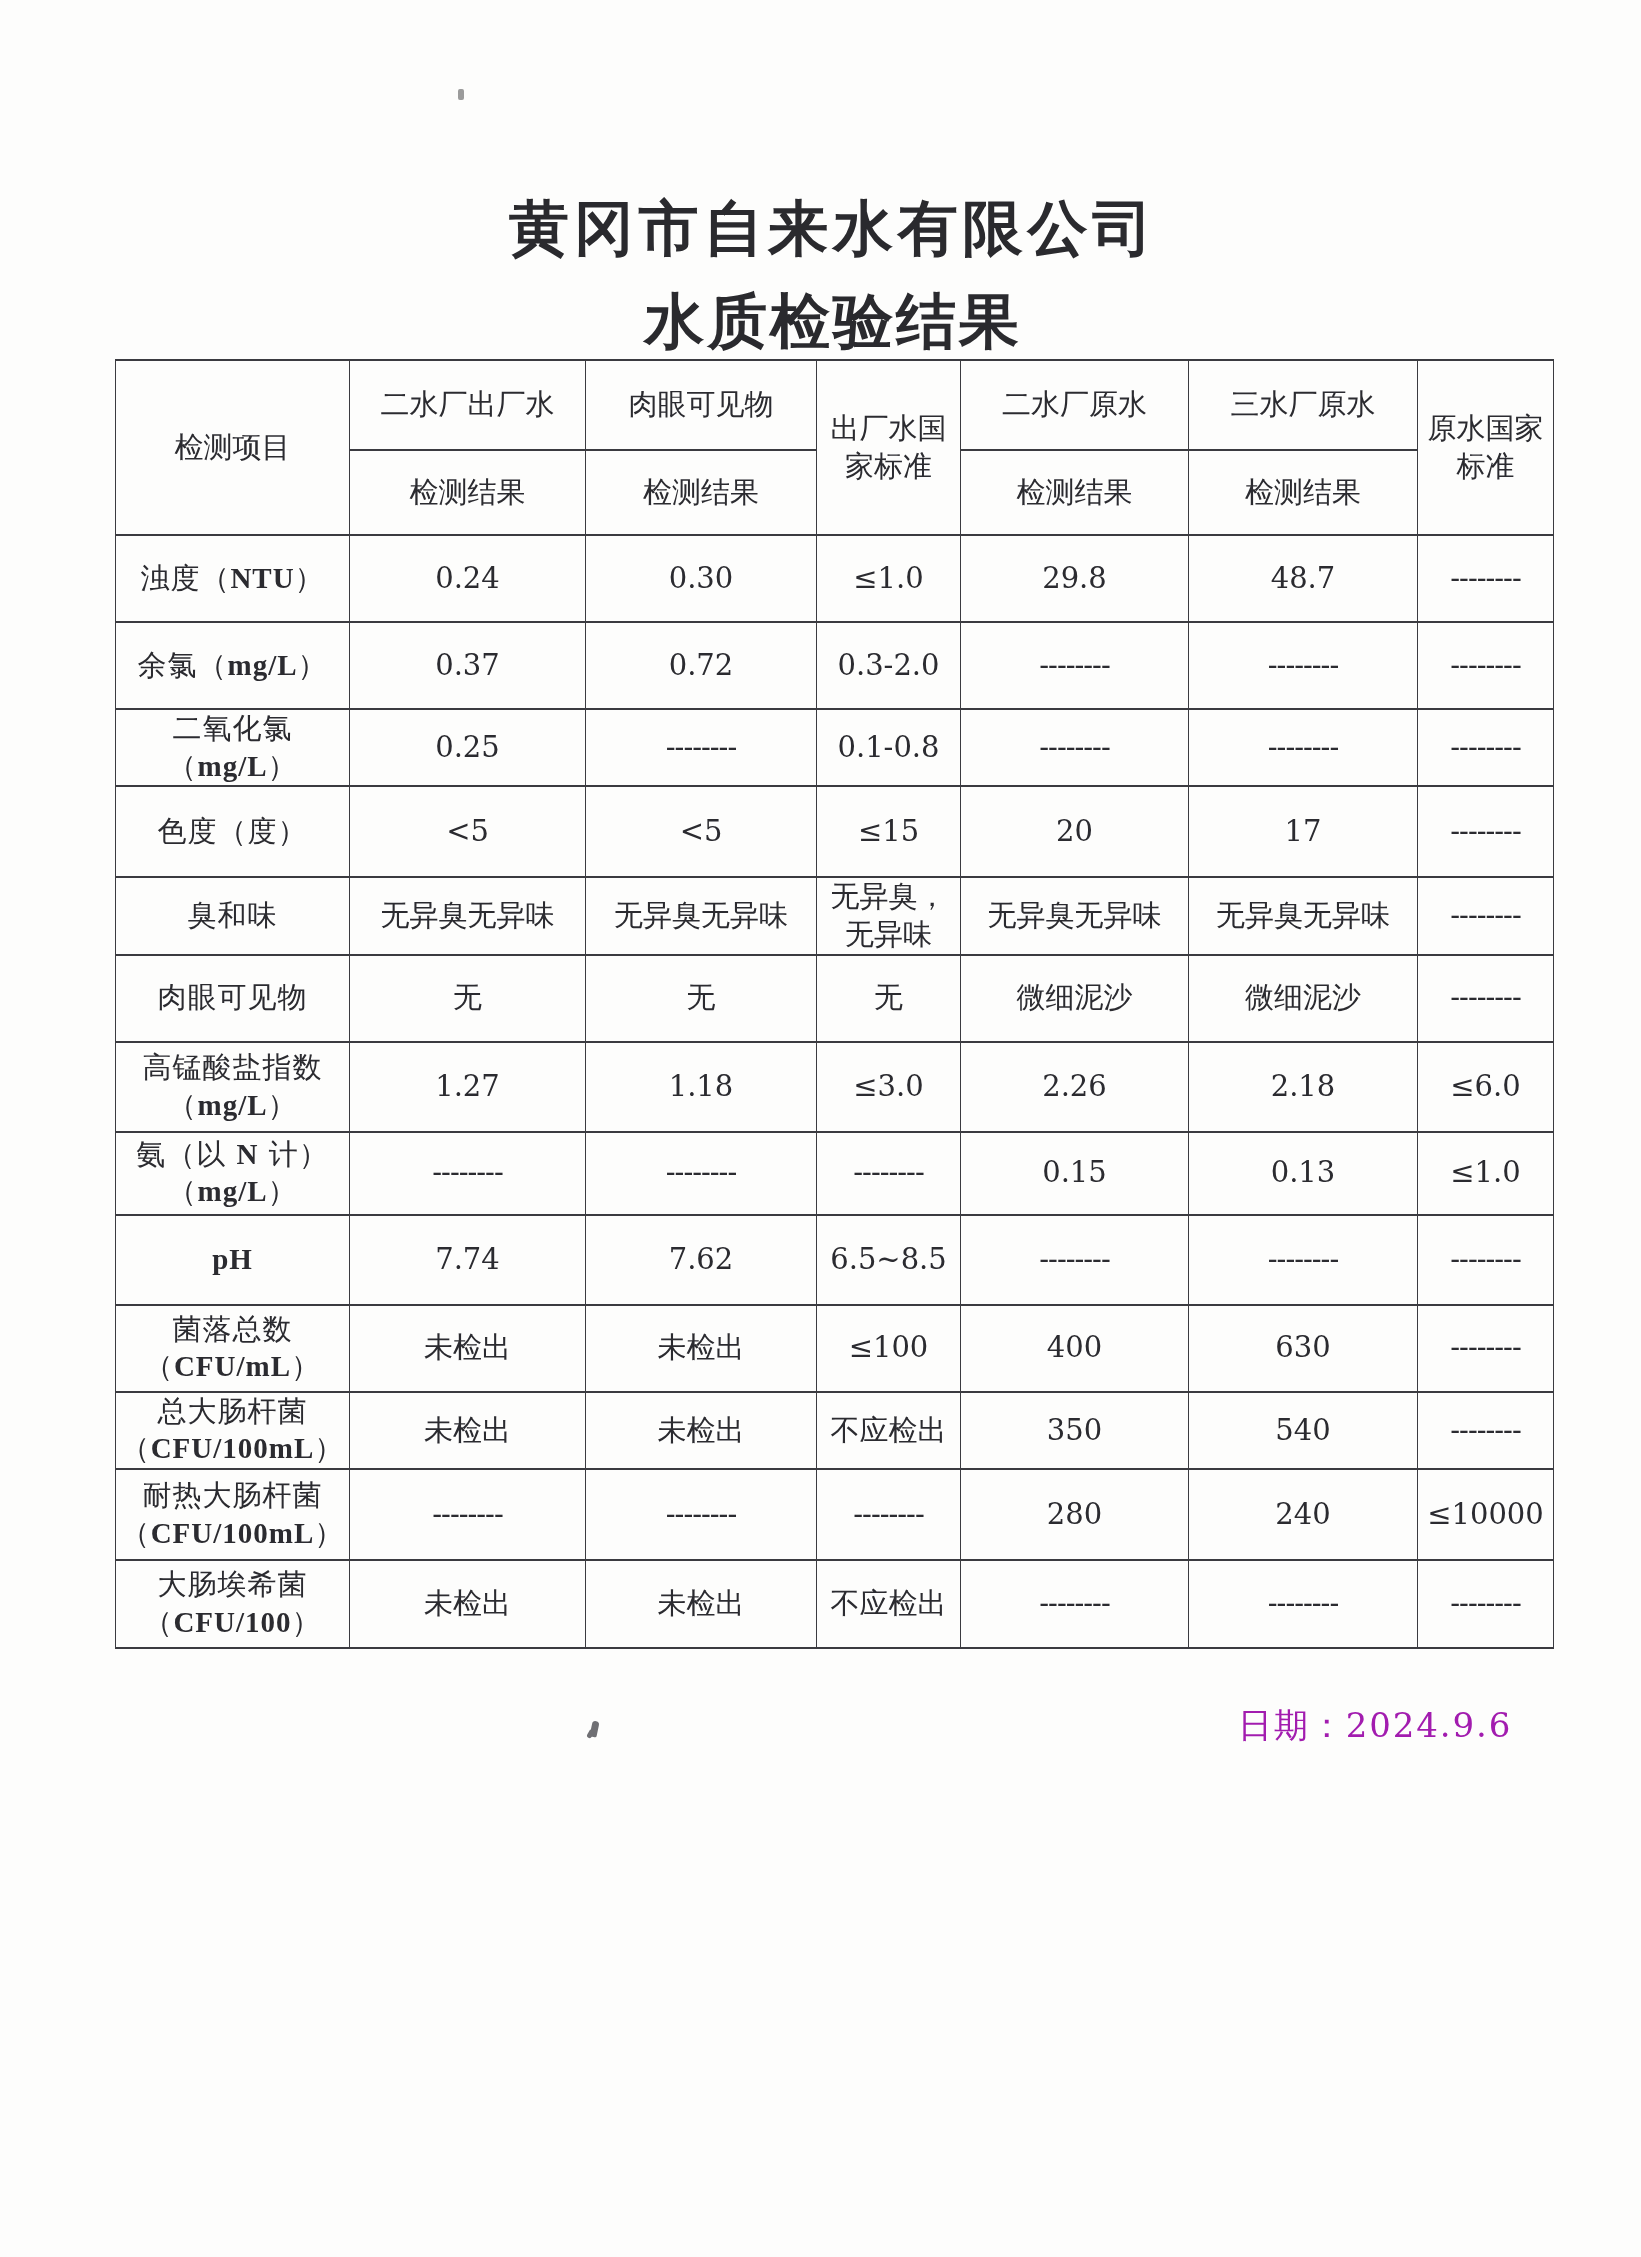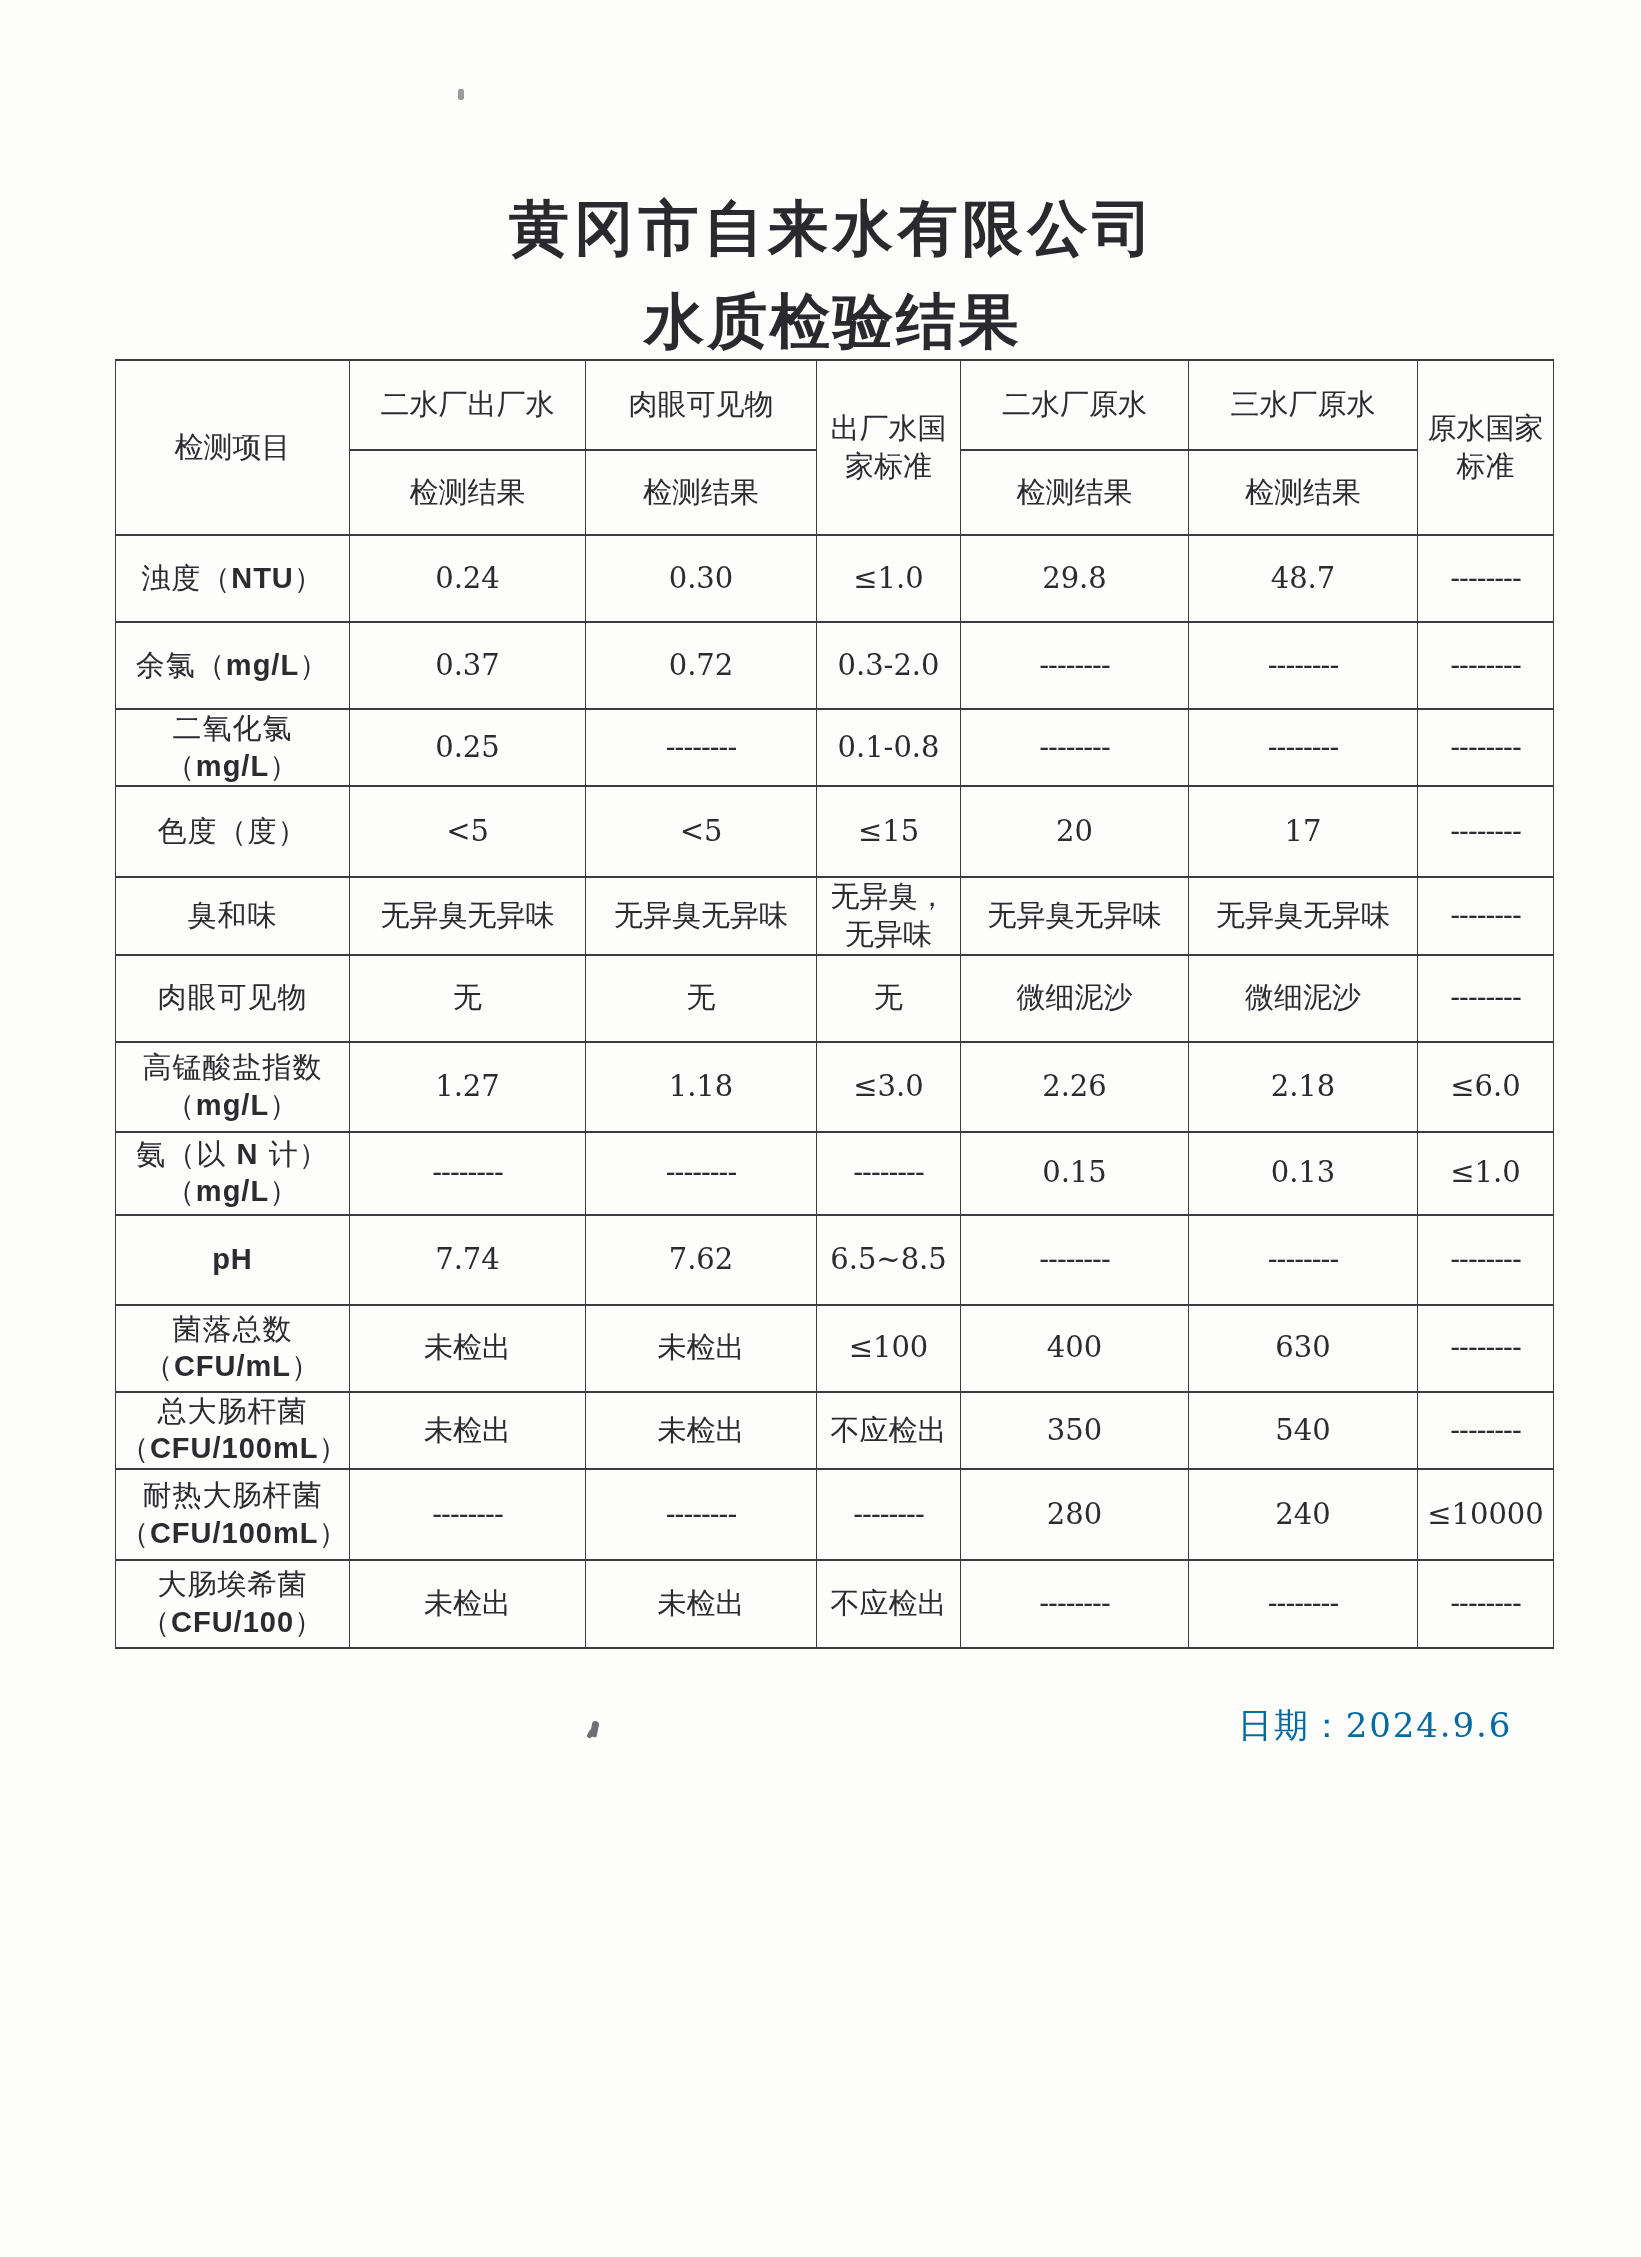--- a/index.html
+++ b/index.html
@@ -39,26 +39,26 @@
     text-align:center;vertical-align:middle;
     font-weight:normal;
     font-size:29px;line-height:1.3;
     white-space:pre-line;
     padding:0 3.9px;
     color:#2b2b30;
     overflow:hidden;
   }
   table.report th{font-size:29px;}
   td.lbl{font-size:29px;letter-spacing:1px;}
-  td.lbl b{font-family:Liberation Sans, sans-serif;}
+  td.lbl b{font-family:Liberation Serif, serif;}
   .std{font-weight:bold;}
   .dash{font-weight:bold;letter-spacing:-1px;font-size:25px;}
   .date-line{
     position:absolute;left:1238px;top:1703px;
-    font-size:34px;letter-spacing:1.9px;color:#0369a1;
+    font-size:34px;letter-spacing:1.9px;color:#a21caf;
     white-space:pre;
   }
   .speck1{
     position:absolute;left:458px;top:89px;width:5.8px;height:10.6px;
     background:#9b9b9b;border-radius:1.9px;
   }
   .speck2{
     position:absolute;left:591px;top:1721px;width:6.8px;height:16.4px;
     background:#6f6f73;border-radius:3.9px 3.9px 1.9px 1.9px;
     transform:rotate(12deg);

